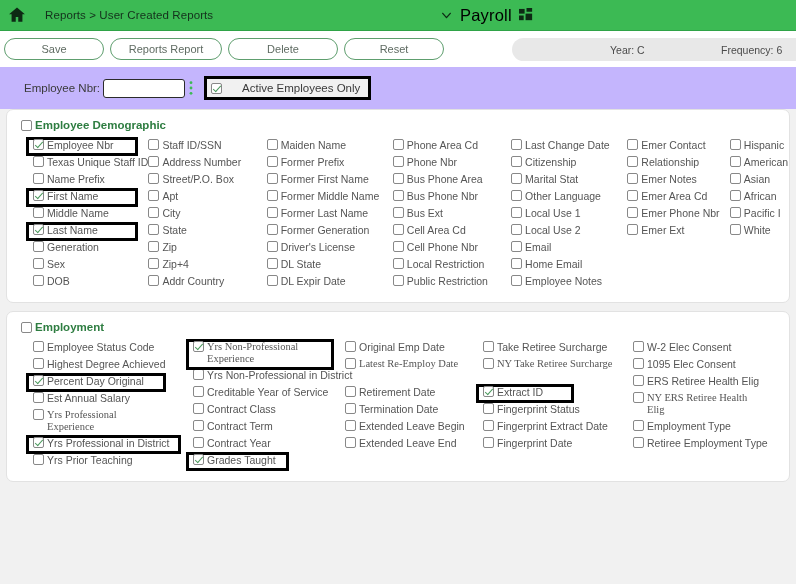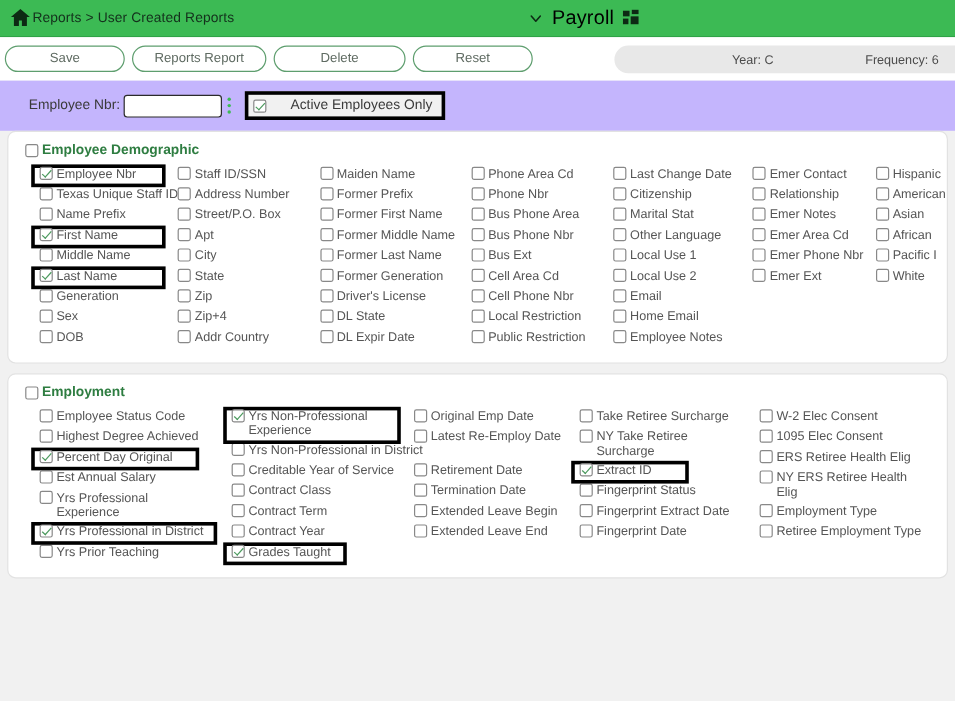--- a/index.html
+++ b/index.html
@@ -17,21 +17,21 @@
     background: #3cba54;
     display: flex;
     align-items: center;
     position: relative;
     border-bottom: 1px solid #2fa347;
   }
   .home-icon { margin-left: 7px; width: 20px; height: 20px; display:block; }
   .breadcrumb {
     font-size: 11.5px;
     color: #14301c;
-    margin-left: 0;
+    margin-left: 18px;
     letter-spacing: .1px;
     white-space: nowrap;
   }
   .topbar-right {
     position: absolute;
     left: 440px;
     top: 0; bottom: 0;
     display: flex;
     align-items: center;
     gap: 7px;
@@ -171,21 +171,21 @@
     position: relative;
   }
   .item .lbl {
     font-size: 10.5px;
     color: #555555;
     line-height: 12px;
     padding-top: 0px;
     white-space: nowrap;
   }
   .item.wrap { height: 28px; }
-  .item.wrap .lbl { white-space: normal; width: 118px; }
+  .item.wrap .lbl { white-space: normal; width: 118px; font-family: Liberation Serif, serif; }
   .item.marked { z-index: 2; }
   .item.marked::before {
     content: "";
     position: absolute;
     left: -7px; top: -2px;
     width: var(--mw, 118px);
     height: 19px;
     border: 3px solid #000;
     background: transparent;
     box-sizing: border-box;

